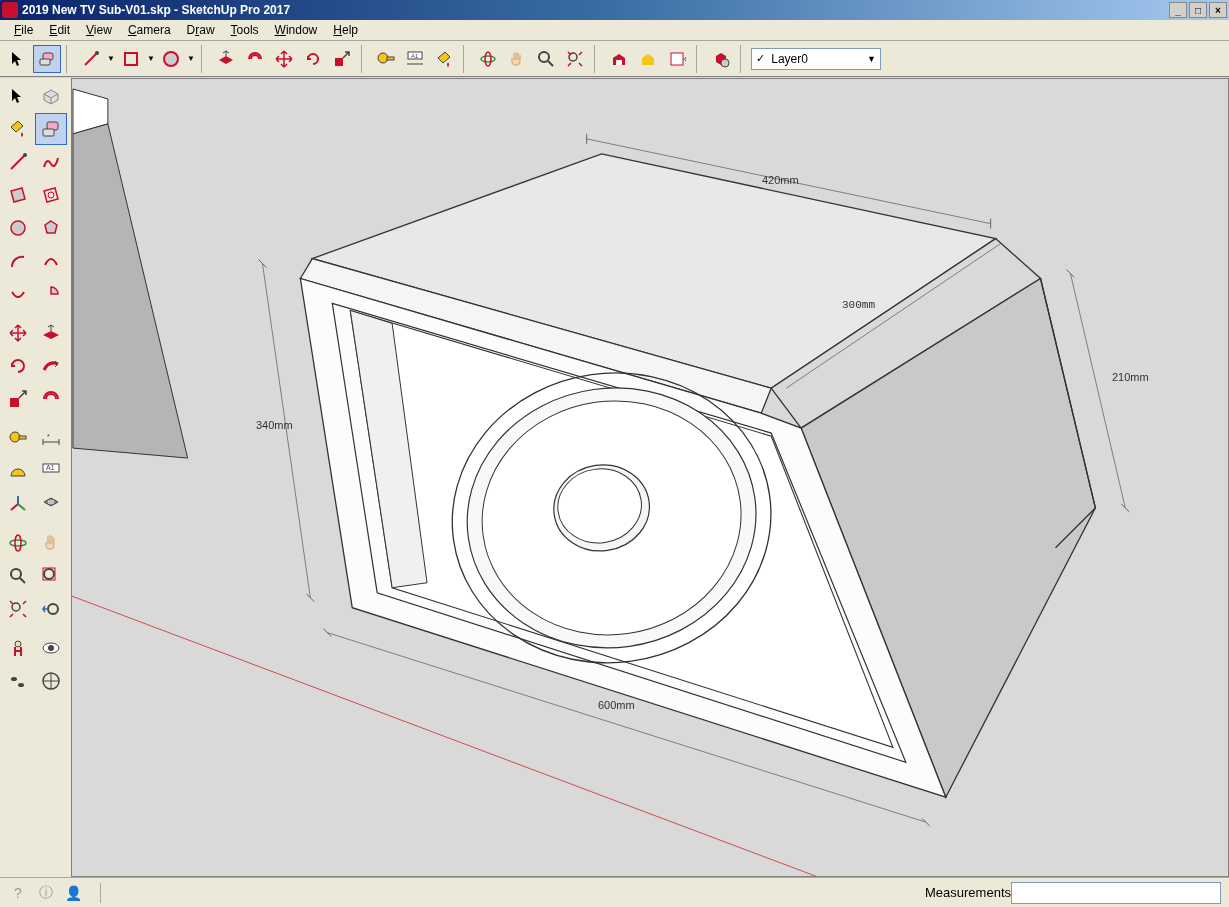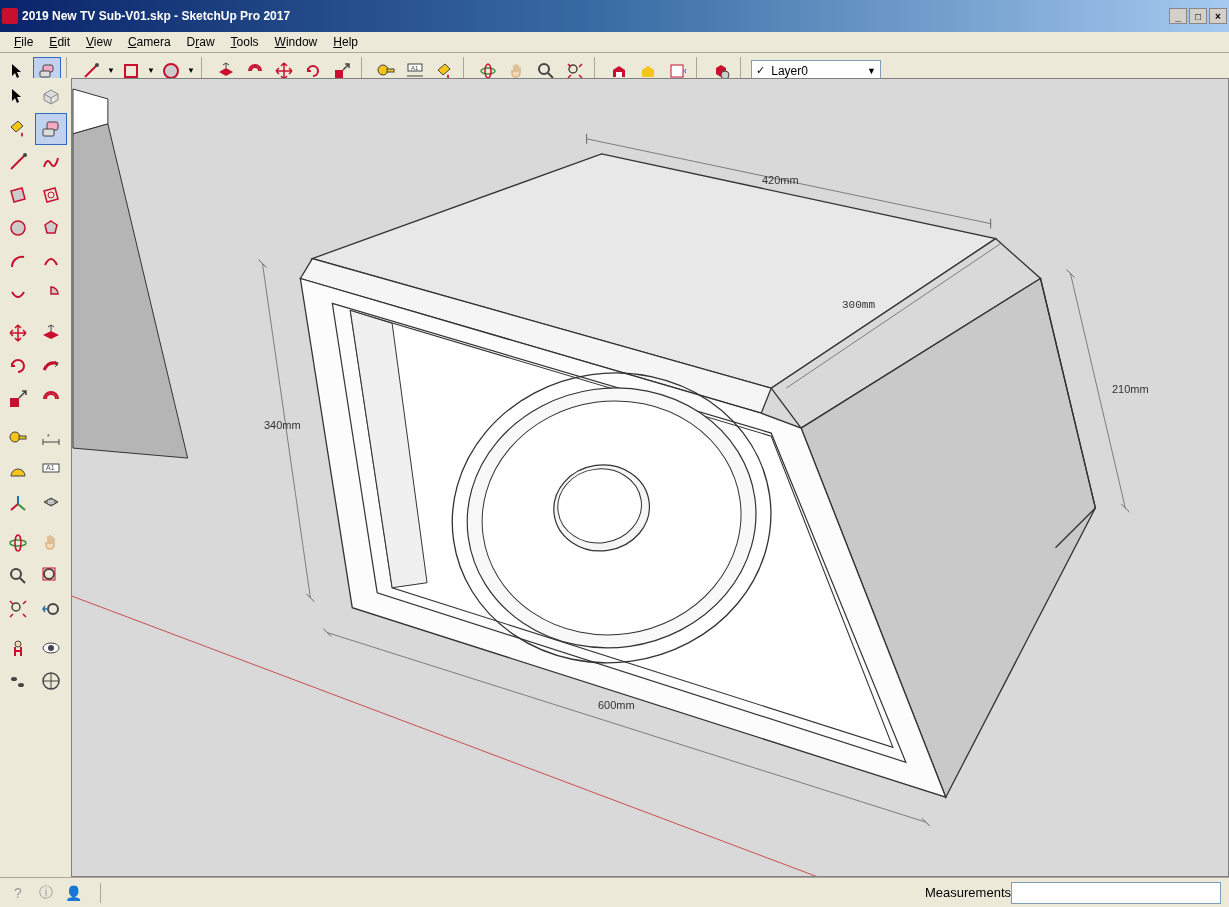--- a/index.html
+++ b/index.html
@@ -1,19 +1,19 @@
 <!DOCTYPE html>
 <html><head>
 <meta charset="utf-8">
 <style>
 * { margin: 0; padding: 0; box-sizing: border-box; font-family: "Segoe UI", Tahoma, sans-serif; }
 body { width: 1229px; height: 907px; background: #d6d6d6; overflow: hidden; position: relative; }
 
 
-.titlebar { height: 32px; background: linear-gradient(to right, #0a246a, #3a6ea5, #a6caf0); display: flex; align-items: center; padding: 0 2px; color: white; font-size: 12px; font-weight: bold; }
+.titlebar { height: 20px; background: linear-gradient(to right, #0a246a, #3a6ea5, #a6caf0); display: flex; align-items: center; padding: 0 2px; color: white; font-size: 12px; font-weight: bold; }
 .titlebar .app-icon { width: 16px; height: 16px; background: #c8102e; border-radius: 2px; margin-right: 4px; display: inline-block; }
 .titlebar .spacer { flex: 1; }
 .titlebar .winbtn { width: 18px; height: 16px; background: #d4d0c8; border: 1px solid #888; margin-left: 2px; display: flex; align-items: center; justify-content: center; font-size: 10px; color: #000; font-weight: bold; cursor: pointer; }
 
 
 .menubar { height: 21px; background: #ece9d8; display: flex; align-items: center; padding: 0 6px; font-size: 12px; border-bottom: 1px solid #aca899; }
 .menubar .menu-item { padding: 2px 8px; cursor: pointer; }
 .menubar .menu-item u { text-decoration: underline; }
 
 
@@ -499,22 +499,22 @@
     <line x1="234" y1="516" x2="242" y2="524" stroke="#666"></line>
 
     <line x1="255" y1="555" x2="855" y2="745" stroke="#666" stroke-width="0.8"></line>
     <line x1="251" y1="551" x2="259" y2="559" stroke="#666"></line>
     <line x1="851" y1="741" x2="859" y2="749" stroke="#666"></line>
   </svg>
   
   
   <div class="dim-label" style="left:690px; top:95px;">420mm</div>
   <div class="dim-label" style="left:770px; top:220px;font-family:Liberation Mono, monospace;">300mm</div>
-  <div class="dim-label" style="left:1040px; top:304px;">210mm</div>
-  <div class="dim-label" style="left:192px; top:340px;">340mm</div>
+  <div class="dim-label" style="left:1040px; top:292px;">210mm</div>
+  <div class="dim-label" style="left:184px; top:340px;">340mm</div>
   <div class="dim-label" style="left:526px; top:620px;">600mm</div>
 </div>
 
 <div class="statusbar">
   <div class="sb-icon">?</div>
   <div class="sb-icon">ⓘ</div>
   <div class="sb-icon">👤</div>
   <div class="sb-sep"></div>
   <span class="sb-meas-label">Measurements</span>
   <input class="sb-meas-input" value="" style="">

